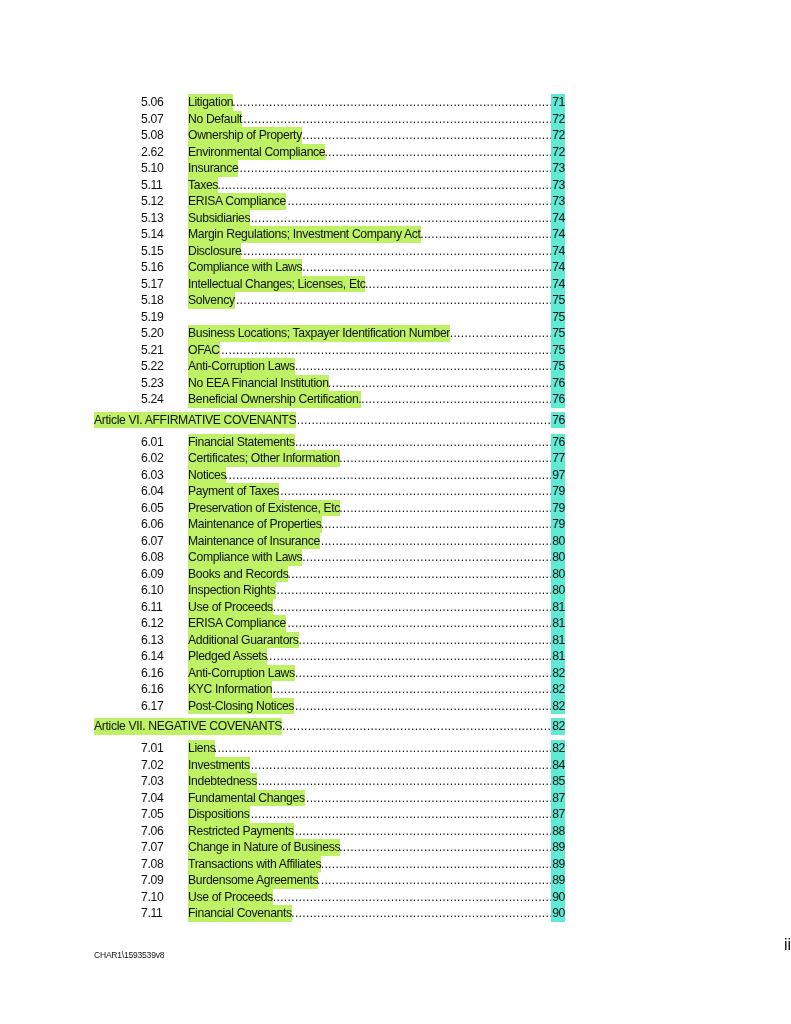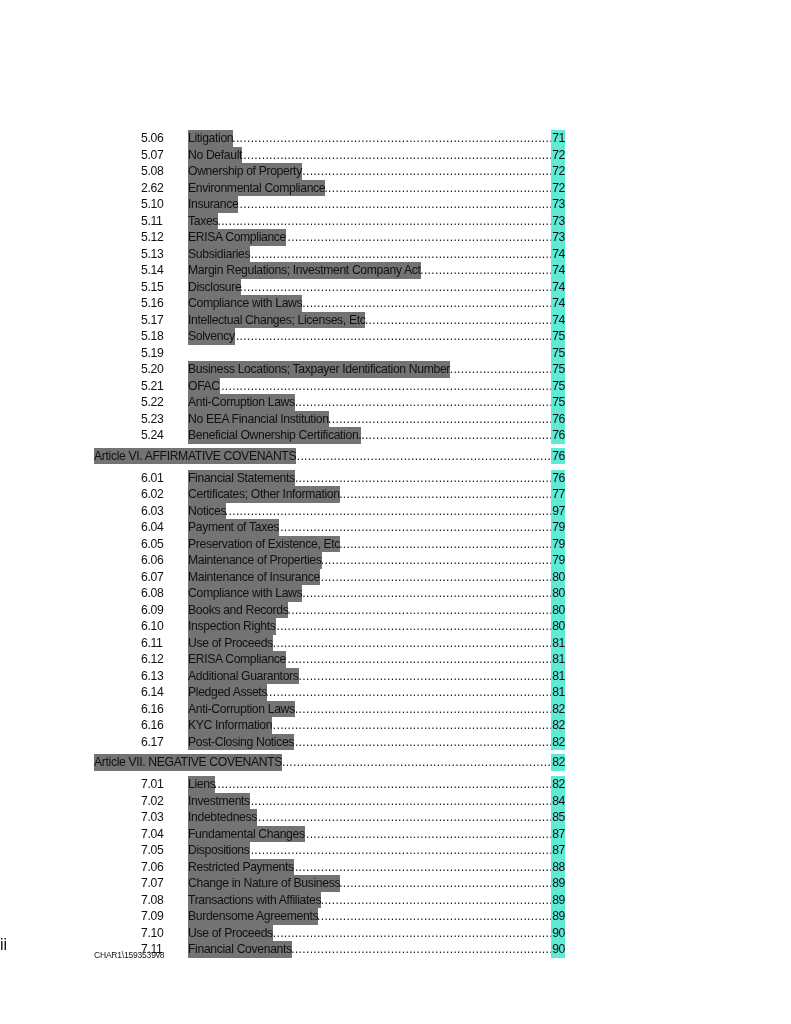--- a/index.html
+++ b/index.html
@@ -1,29 +1,29 @@
 <!DOCTYPE html>
 <html><head>
 <meta charset="utf-8">
 <style>
   html, body { margin: 0; padding: 0; background: #ffffff; }
   body { width: 791px; height: 1024px; position: relative; overflow: hidden;
          font-family: "Liberation Sans", sans-serif; color: #111; }
-  .toc { position: absolute; left: 0; top: 94px; width: 657px; margin-top: 36px; }
+  .toc { position: absolute; left: 0; top: 94px; width: 657px; }
   .row { position: relative; height: 16.5px; font-size: 12.2px; line-height: 16.5px;
          letter-spacing: -0.35px; white-space: nowrap; }
   .row .num { position: absolute; left: 141px; }
   .row .title-wrap { position: absolute; left: 188px; right: 93px; overflow: hidden; }
   .row.article .title-wrap { left: 94px; }
   .row .title-wrap::after { content: ".................................................................................................................................................................................................................................................................................................................................................................................."; position: absolute; letter-spacing: 0.3px; }
-  .row .title { background: #737373; position: relative; z-index: 1; }
+  .row .title { background: #bef264; position: relative; z-index: 1; }
   .title-wrap { display: flex; }
   .row .page { position: absolute; right: 92px; background: #5eead4; padding-left: 1px; }
   .row.article { height: 17px; margin-top: 4px; margin-bottom: 5px; }
-  .page-number { position: absolute; top: 936px; left: 0; width: 791px; text-align: left; font-size: 16px; }
+  .page-number { position: absolute; top: 936px; left: 0; width: 791px; text-align: right; font-size: 16px; }
   .doc-id { position: absolute; top: 950px; left: 94px; font-size: 8.5px; letter-spacing: -0.2px; text-align: right; }
 </style>
 </head>
 <body>
 
 <div class="toc">
   <div>
       <div class="row">
         <span class="num">5.06</span>
         <span class="title-wrap">

